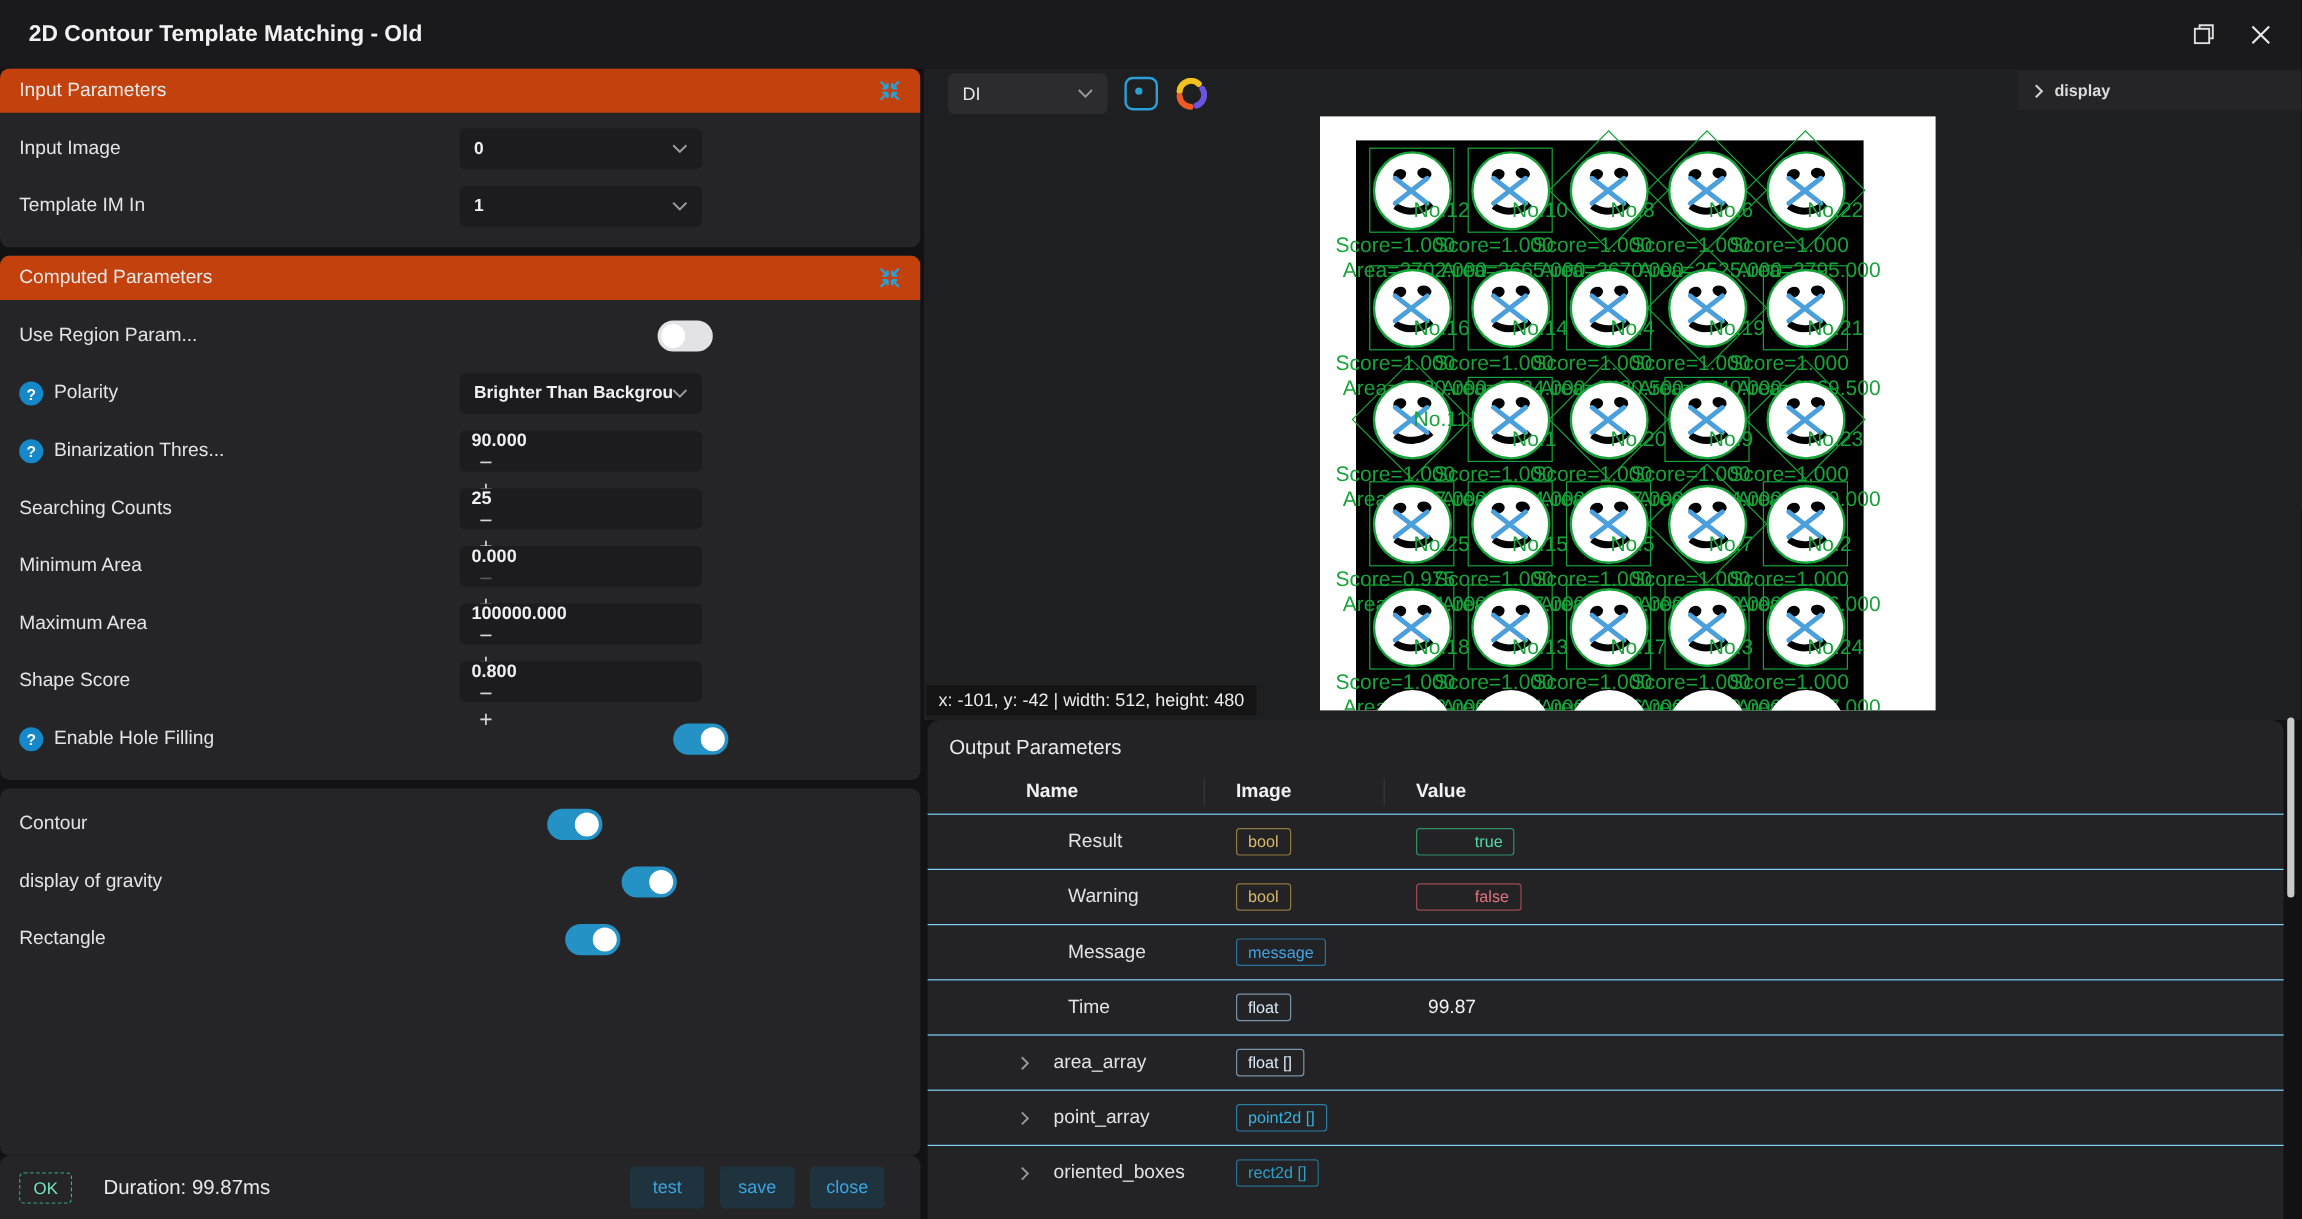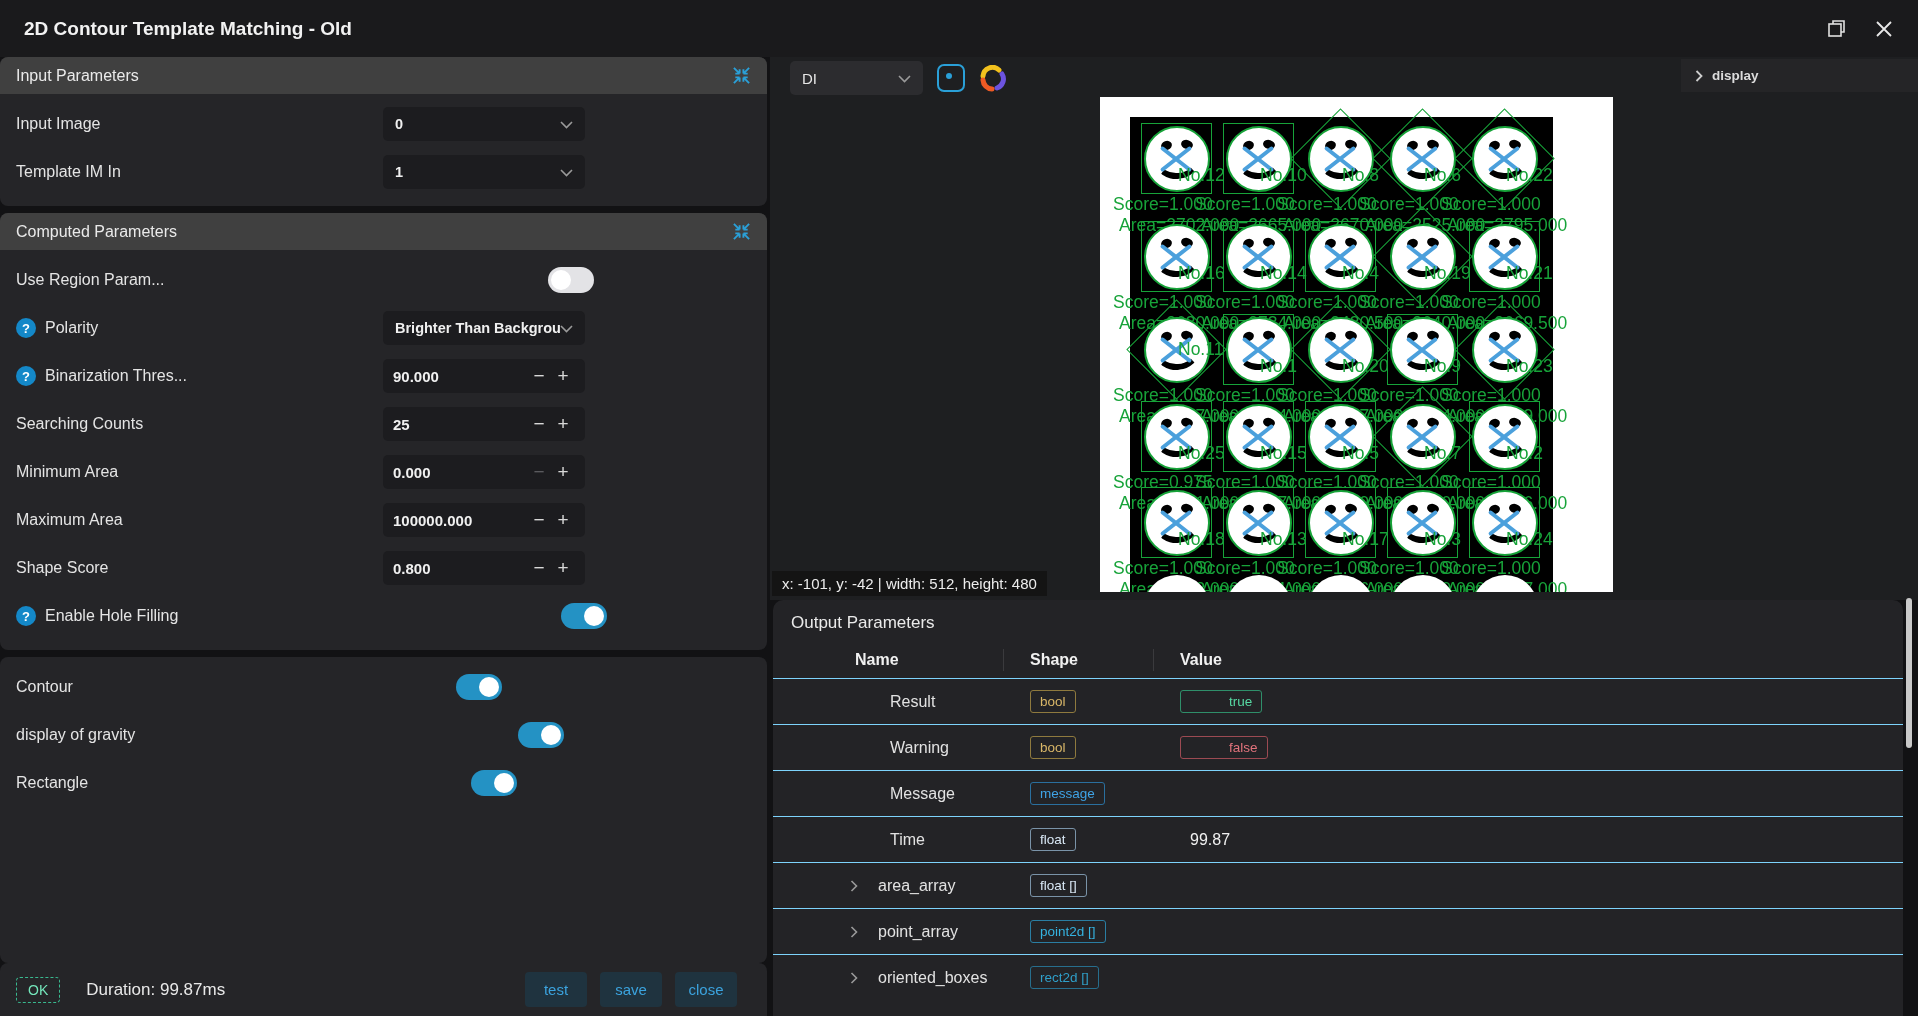--- a/index.html
+++ b/index.html
@@ -8,34 +8,34 @@
   
   .titlebar{position:absolute;left:0;top:0;width:1918px;height:57px;background:#1a1a1c;
             display:flex;align-items:center;padding:0 24px;box-sizing:border-box;}
   .titlebar .title{font-size:19px;font-weight:bold;color:#f2f2f2;}
   .win-controls{margin-left:auto;display:flex;gap:28px;align-items:center;}
   .win-btn{width:20px;height:20px;display:flex;align-items:center;justify-content:center;cursor:pointer;}
   
   .left{position:absolute;left:0;top:57px;width:767px;height:906px;display:flex;flex-direction:column;gap:7px;}
   .card{background:#252528;border-radius:8px;overflow:hidden;display:flex;flex-direction:column;}
   .card:last-child{flex:1;}
-  .card-header{height:37px;min-height:37px;background:#404040;display:flex;align-items:center;
+  .card-header{height:37px;min-height:37px;background:#c2410c;display:flex;align-items:center;
                padding:0 16px;font-size:16px;color:#eaeaea;}
   .collapse-icon{margin-left:auto;display:flex;}
   .card-body{padding:6px 0 10px;}
   .param-row{height:48px;display:flex;align-items:center;padding-left:16px;position:relative;}
   .param-label{font-size:16px;color:#e4e4e4;}
   .help-icon{width:20px;height:20px;min-width:20px;border-radius:50%;background:#1488c8;color:#fff;
              font-size:13px;font-weight:bold;display:flex;align-items:center;justify-content:center;margin-right:9px;}
   .control{position:absolute;left:383px;}
   .dropdown{width:202px;height:34px;background:#1c1c1f;border-radius:5px;display:flex;align-items:center;
             padding:0 12px;box-sizing:border-box;cursor:pointer;}
   .dropdown .val{font-size:14.5px;font-weight:bold;color:#f0f0f0;white-space:nowrap;overflow:hidden;flex:1;}
-  .stepper{width:202px;height:34px;background:#1c1c1f;border-radius:5px;display:flex;align-items:center;
-           padding:0 10px;box-sizing:border-box;}
+  .stepper{width:202px;height:34px;background:#1c1c1f;border-radius:5px;display:flex;
+           padding:0 10px;box-sizing:border-box;flex-direction:column;}
   .stepper .val{font-size:15px;font-weight:bold;color:#f0f0f0;flex:1;}
   .step-btn{width:24px;text-align:center;color:#d8d8d8;font-size:19px;cursor:pointer;user-select:none;}
   .step-btn.disabled{color:#5a5a5e;}
   .toggle{width:46px;height:26px;border-radius:13px;position:relative;cursor:pointer;}
   .toggle.on{background:#2492c4;}
   .toggle.off{background:#e3e3e6;}
   .knob{width:20px;height:20px;border-radius:50%;background:#fff;position:absolute;top:3px;}
   .toggle.on .knob{right:3px;}
   .toggle.off .knob{left:3px;}
   
@@ -600,21 +600,21 @@
       </svg>
   </span>
   <span class="dp-title">display</span>
 </section>
 
 <section class="output">
   <div class="output-title">Output Parameters</div>
   <div class="thead">
     <span class="th-name">Name</span>
     <span class="vsep" style="left:230px;"></span>
-    <span class="th-type">Shape</span>
+    <span class="th-type">Image</span>
     <span class="vsep" style="left:380px;"></span>
     <span class="th-value">Value</span>
   </div>
   <div id="output-rows">
       <div class="trow">
         <span class="row-name">Result</span>
         <span class="badge c-gold">bool</span>
         <span class="badge vb c-green">true</span>
       </div>
       <div class="trow">

